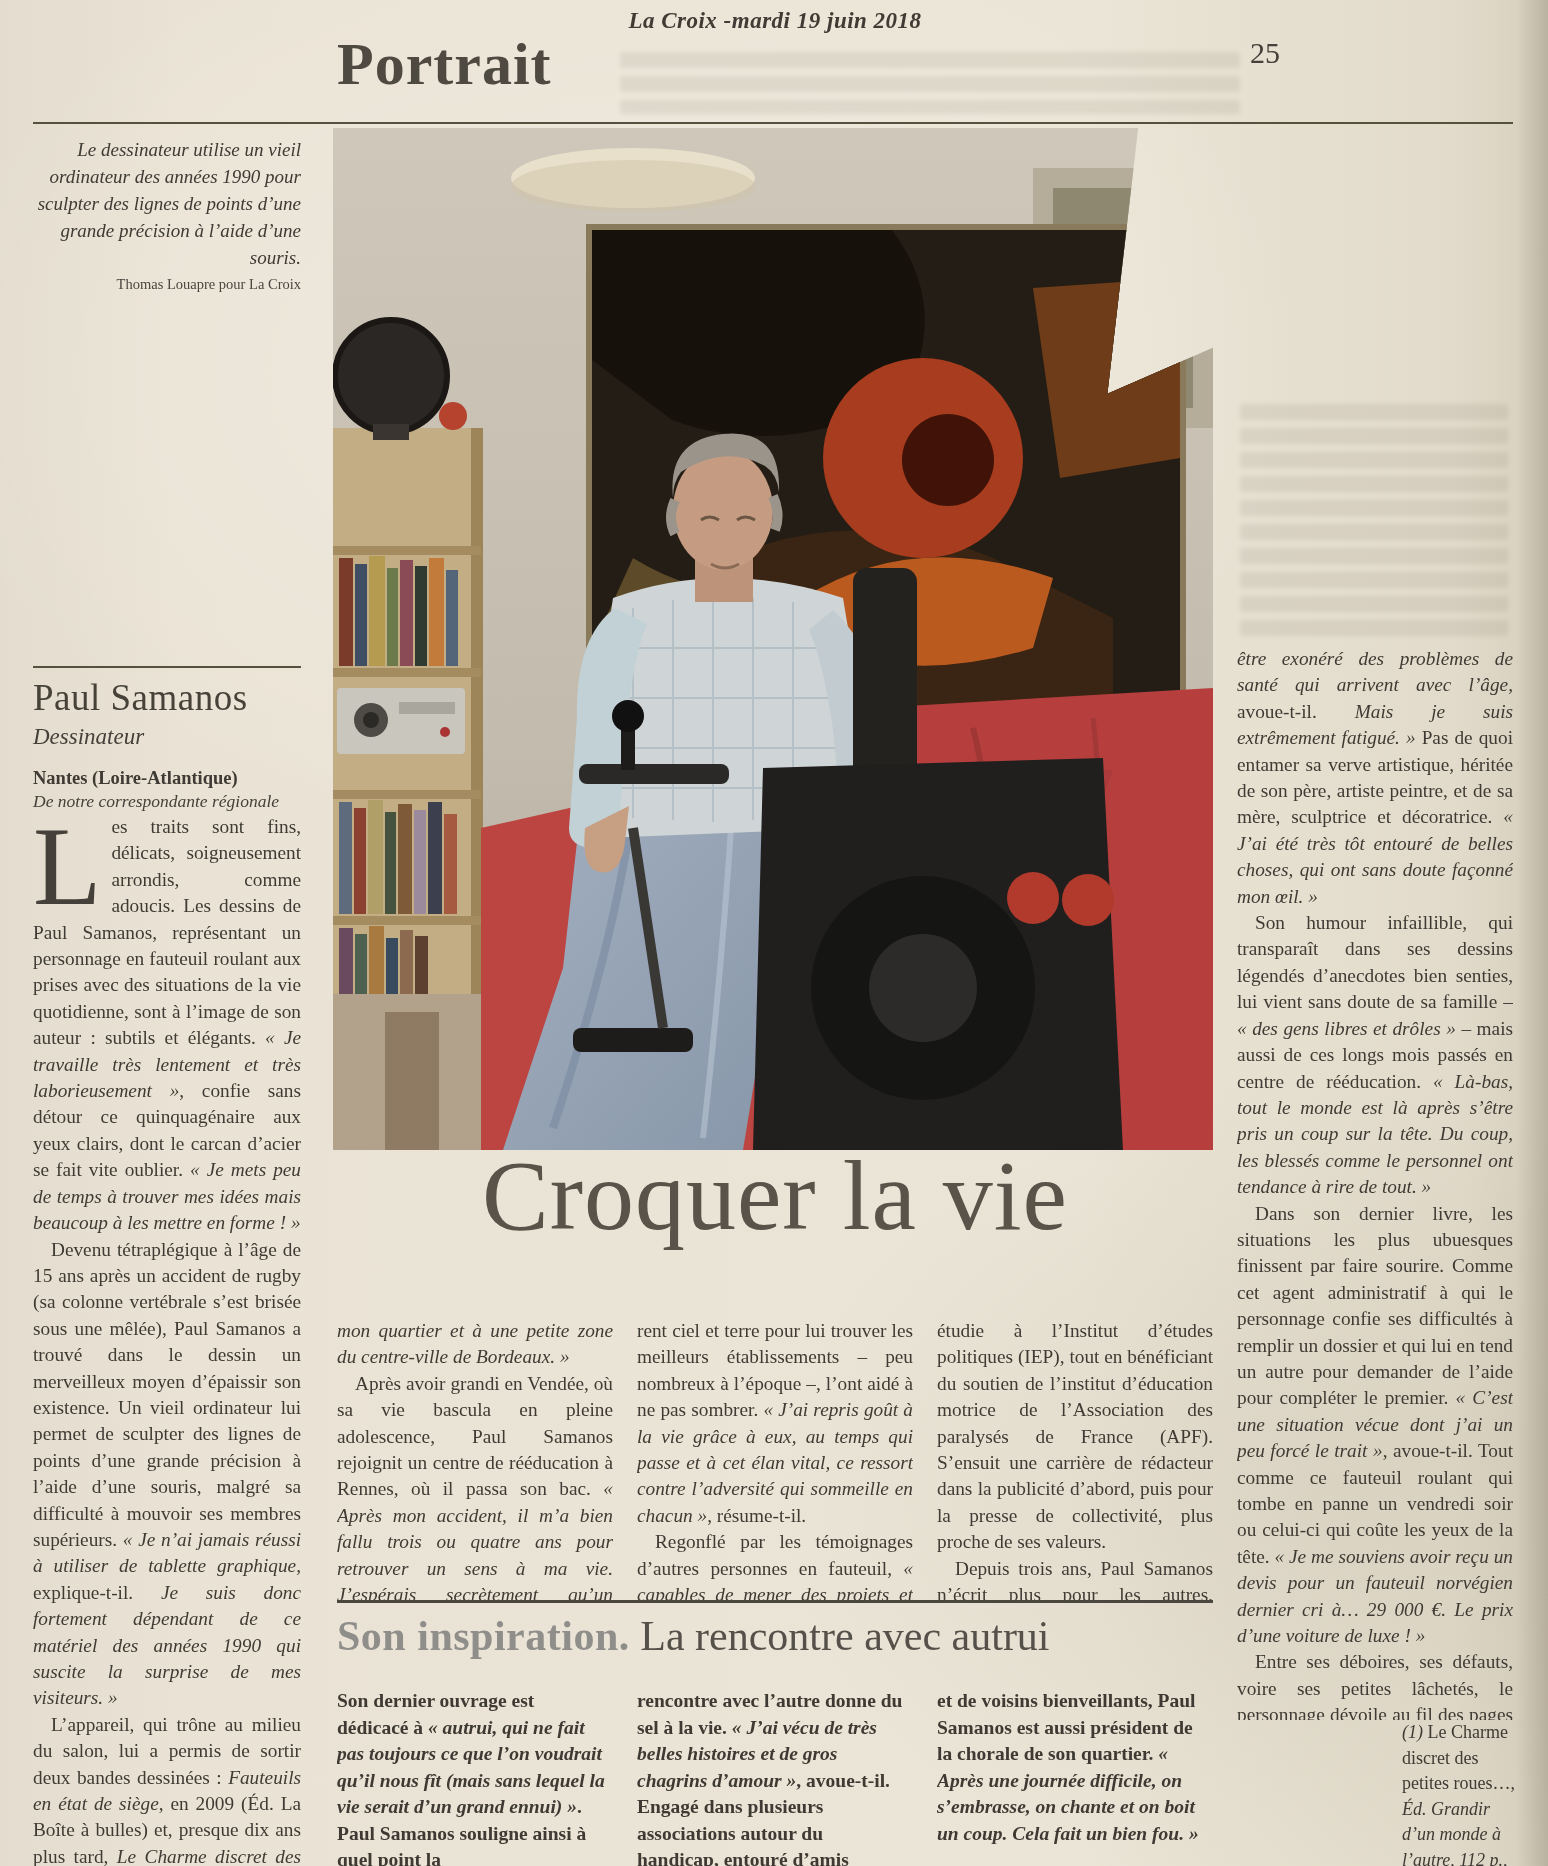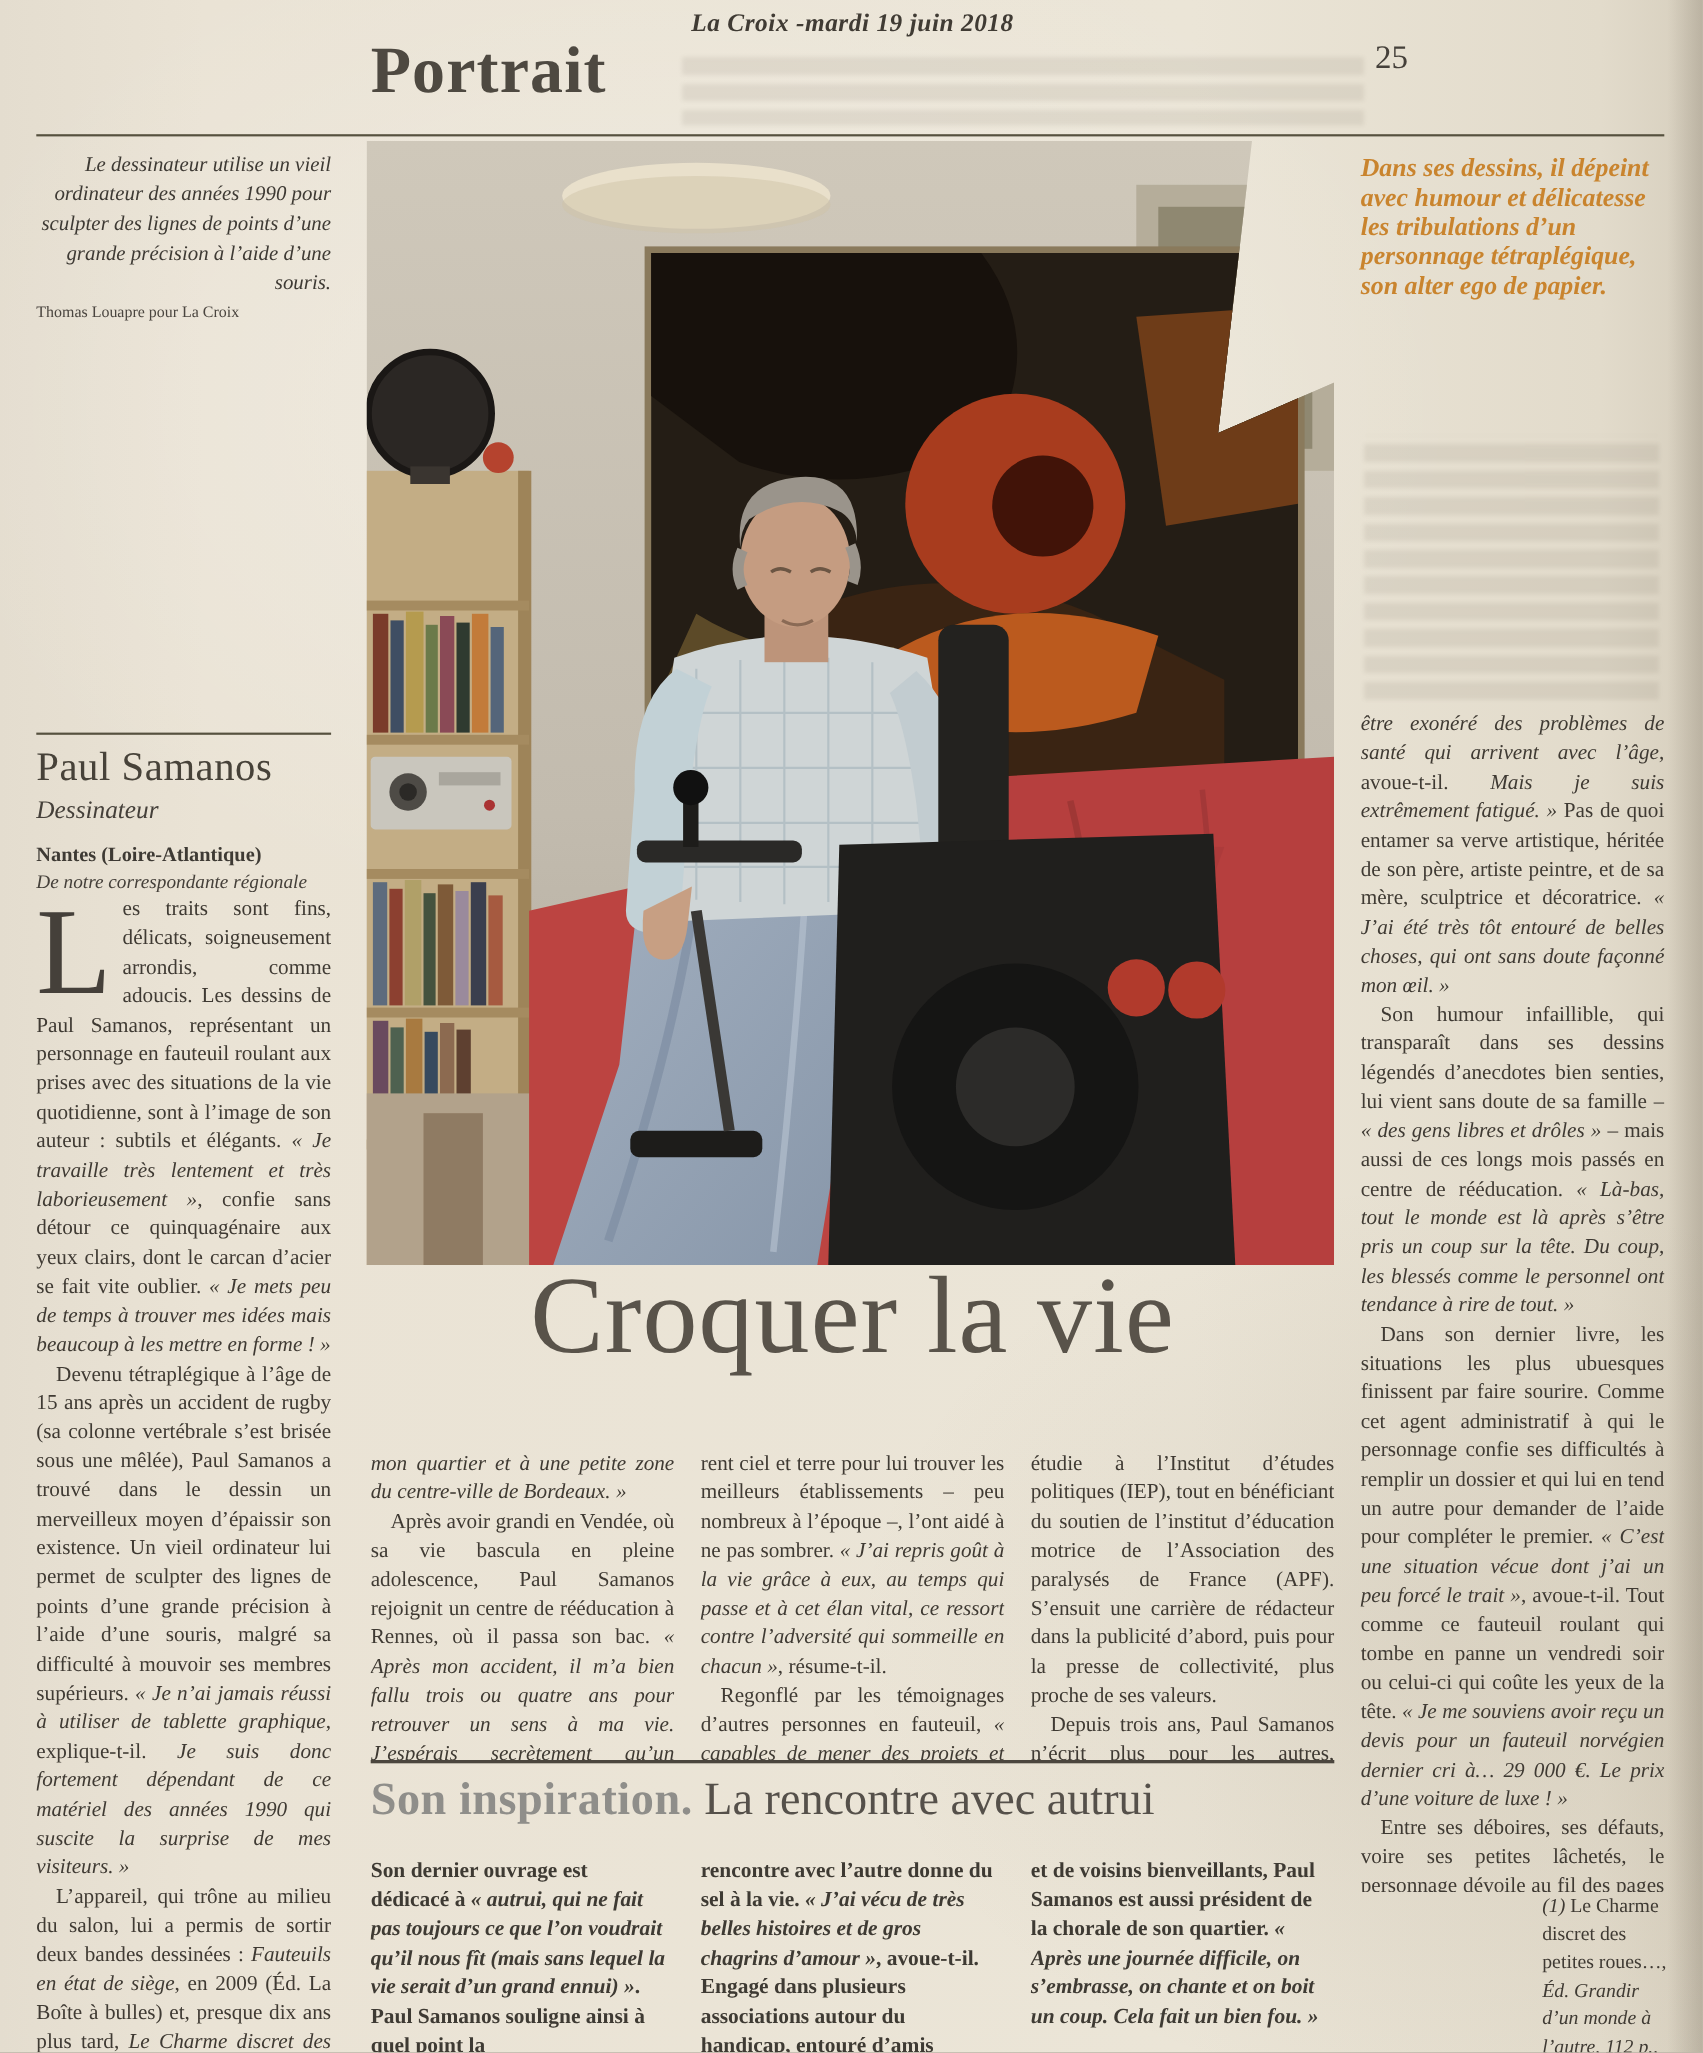--- a/index.html
+++ b/index.html
@@ -20,21 +20,21 @@
     font-size:23px; font-weight:700; font-style:italic; color:#403b34; letter-spacing:.5px;}
   .section-title{left:337px; top:30px; width:876px; text-align:left;
     font-size:60px; font-weight:700; color:#4e4941; letter-spacing:1px;}
   .folio{left:1205px; top:36px; width:120px; text-align:center; font-size:30px; color:#45403a;}
   .ghost{opacity:.10; filter:blur(2px); pointer-events:none;
     background:repeating-linear-gradient(to bottom, rgba(90,80,65,0) 0 8px, rgba(90,80,65,.9) 8px 24px);}
   .top-rule{left:33px; top:122px; width:1480px; height:2px; background:#56513f;}
   
   .photo-caption{left:33px; top:136px; width:268px; text-align:right;
     font-size:19px; line-height:27px; font-weight:400; font-style:italic; color:#3e3a34;}
-  .photo-credit{left:33px; top:276px; width:268px; font-size:14.5px; color:#4a453f;}
+  .photo-credit{left:33px; top:276px; width:268px; text-align:right; font-size:14.5px; color:#4a453f;}
   
   .standfirst{left:1237px; top:140px; width:272px; font-size:23.5px; line-height:26.8px;
     font-style:italic; font-weight:700; }
   
   .photo{left:333px; top:128px; width:880px; height:1022px; overflow:hidden;
     clip-path:polygon(0 0, 91.5% 0, 88% 26%, 100% 21.5%, 100% 100%, 0 100%);}
   
   .col1-rule{left:33px; top:666px; width:268px; height:2px; background:#56513f;}
   .author-name{left:33px; top:676px; width:268px; font-size:37px; color:#474239; letter-spacing:.5px;}
   .author-role{left:33px; top:724px; width:268px; font-size:23px; font-style:italic; color:#45403a;}
@@ -89,21 +89,20 @@
 
   <div class="abs masthead">La Croix -mardi 19 juin 2018</div>
   <div class="abs section-title">Portrait</div>
   <div class="abs folio">25</div>
   <div class="abs ghost" style="left:620px; top:44px; width:620px; height:70px;"></div>
   <div class="abs top-rule"></div>
 
   <div class="abs photo-caption">Le dessinateur utilise un vieil ordinateur des années 1990 pour sculpter des lignes de points d’une grande précision à l’aide d’une souris.</div>
   <div class="abs photo-credit">Thomas Louapre pour La Croix</div>
 
-  <div class="abs standfirst" style="color: rgb(201, 132, 46);">Dans ses dessins, il dépeint avec humour et délicatesse les tribulations d’un personnage tétraplégique, son alter ego de papier.</div>
   <div class="abs ghost" style="left:1240px; top:396px; width:268px; height:240px;"></div>
 
   <div class="abs photo">
     <svg width="880" height="1022" viewBox="0 0 880 1022" xmlns="http://www.w3.org/2000/svg">
       <defs>
         <linearGradient id="wall" x1="0" y1="0" x2="0" y2="1">
           <stop offset="0" stop-color="#cfc8ba"></stop>
             <stop offset=".6" stop-color="#c2bbae"></stop>
             <stop offset="1" stop-color="#b0a99c"></stop>
         </linearGradient>

